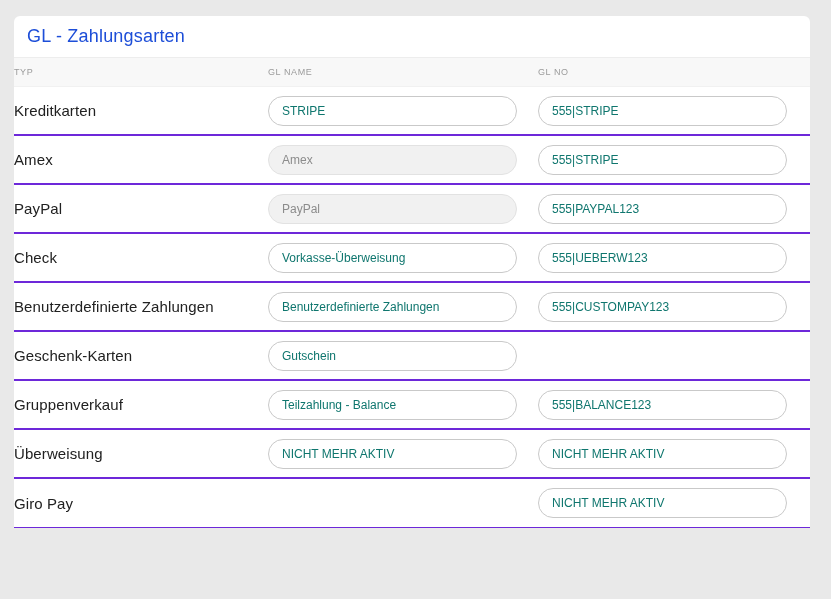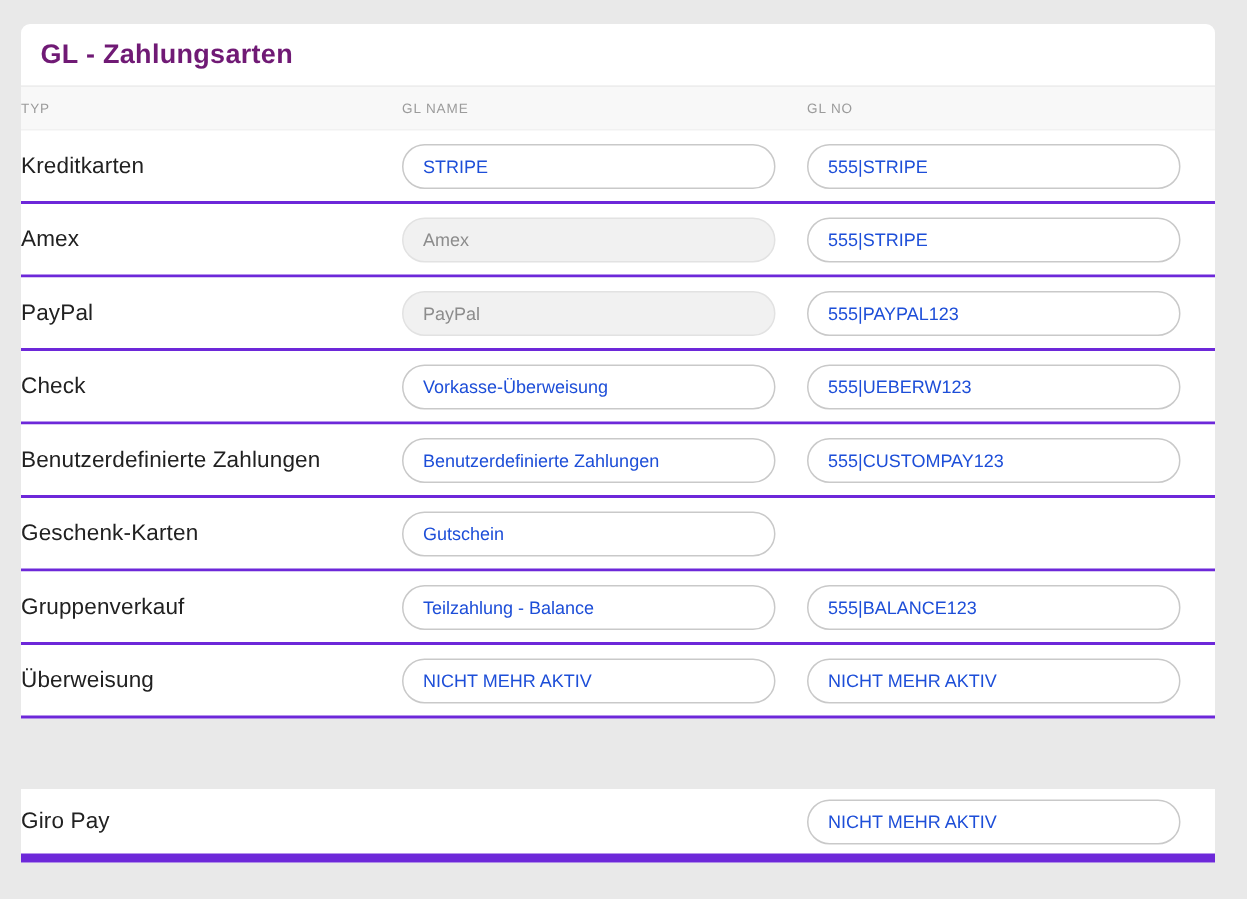--- a/index.html
+++ b/index.html
@@ -18,22 +18,22 @@
   .title-bar {
     background: #ffffff;
     border-radius: 6px 6px 0 0;
     height: 41px;
     display: flex;
     align-items: center;
     padding-left: 13px;
   }
   .title-bar h1 {
     font-size: 18px;
-    font-weight: 700;
-    color: #701a75;
+    font-weight: 400;
+    color: #1d4ed8;
     letter-spacing: 0.2px;
   }
   .grid {
     display: grid;
     grid-template-columns: 254px 270px 1fr;
     align-items: center;
     padding-left: 0;
     padding-right: 11px;
   }
   .head-row {
@@ -46,37 +46,37 @@
     font-size: 9px;
     color: #9b9b9b;
     text-transform: uppercase;
     letter-spacing: 0.6px;
   }
   .body-row {
     background: #ffffff;
     height: 49px;
     border-bottom: 2px solid #6d28d9;
   }
-  .body-row:last-child { border-bottom: 6px solid #6d28d9; margin-top: 47px; }
+  .body-row:last-child { border-bottom: 1px solid #6d28d9; }
   .typ-label {
     font-size: 15px;
     color: #212121;
     letter-spacing: 0.1px;
     white-space: nowrap;
   }
   .pill-input {
     width: 249px;
     height: 30px;
     border: 1px solid #c9c9c9;
     border-radius: 15px;
     background: #ffffff;
     padding: 0 13px;
     font-family: "Liberation Sans", "DejaVu Sans", sans-serif;
     font-size: 12px;
-    color: #1d4ed8;
+    color: #0f766e;
     outline: none;
     display: block;
   }
   .pill-input.is-disabled {
     background: #f1f1f1;
     border-color: #e2e2e2;
     color: #8c8c8c;
   }
   .cell { display: flex; align-items: center; }
 </style>

